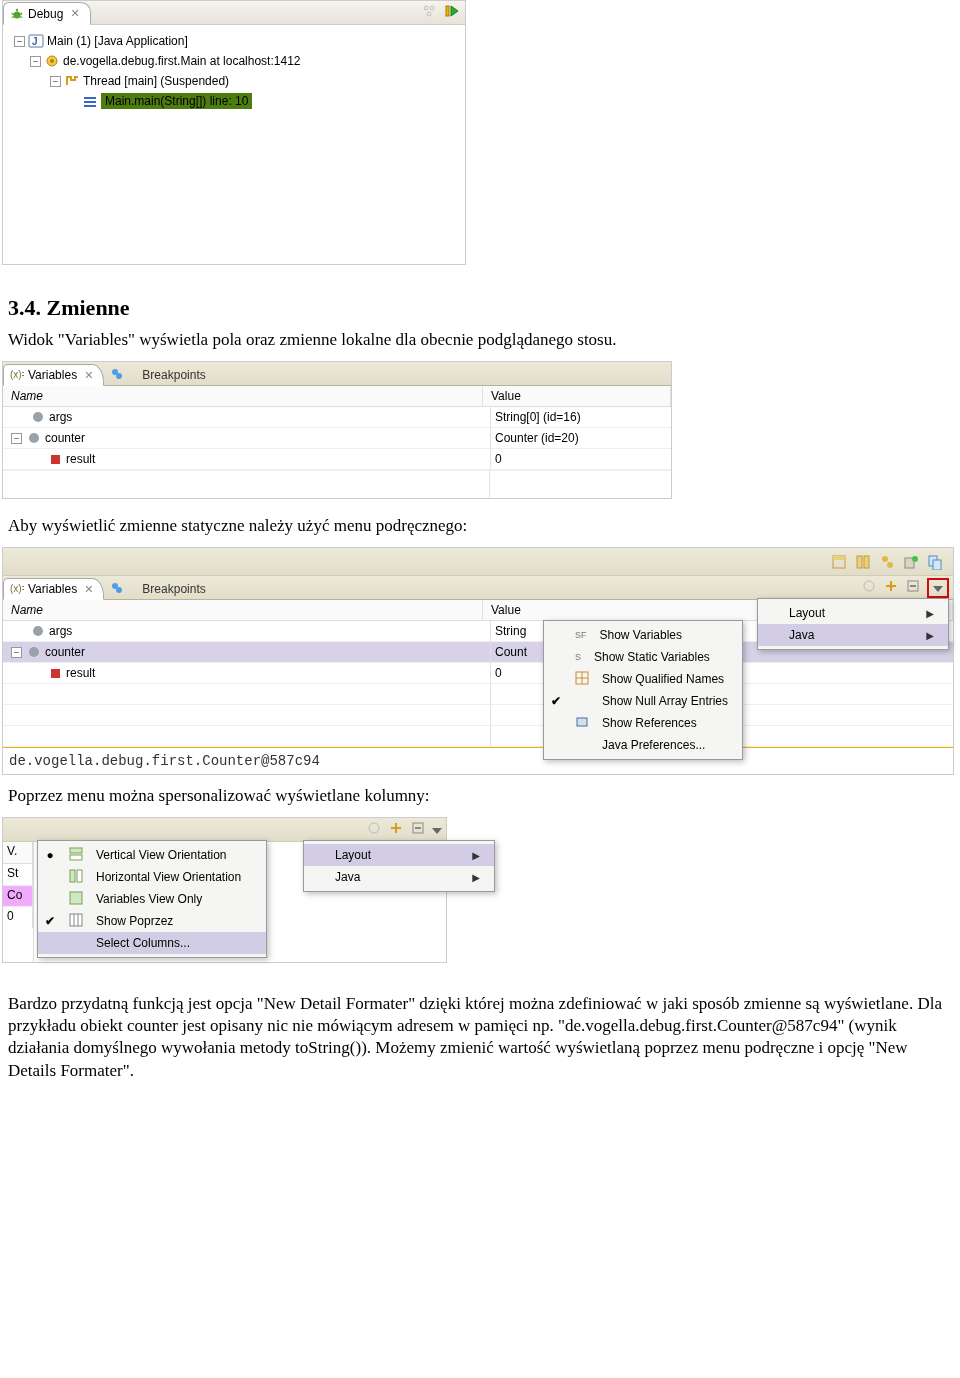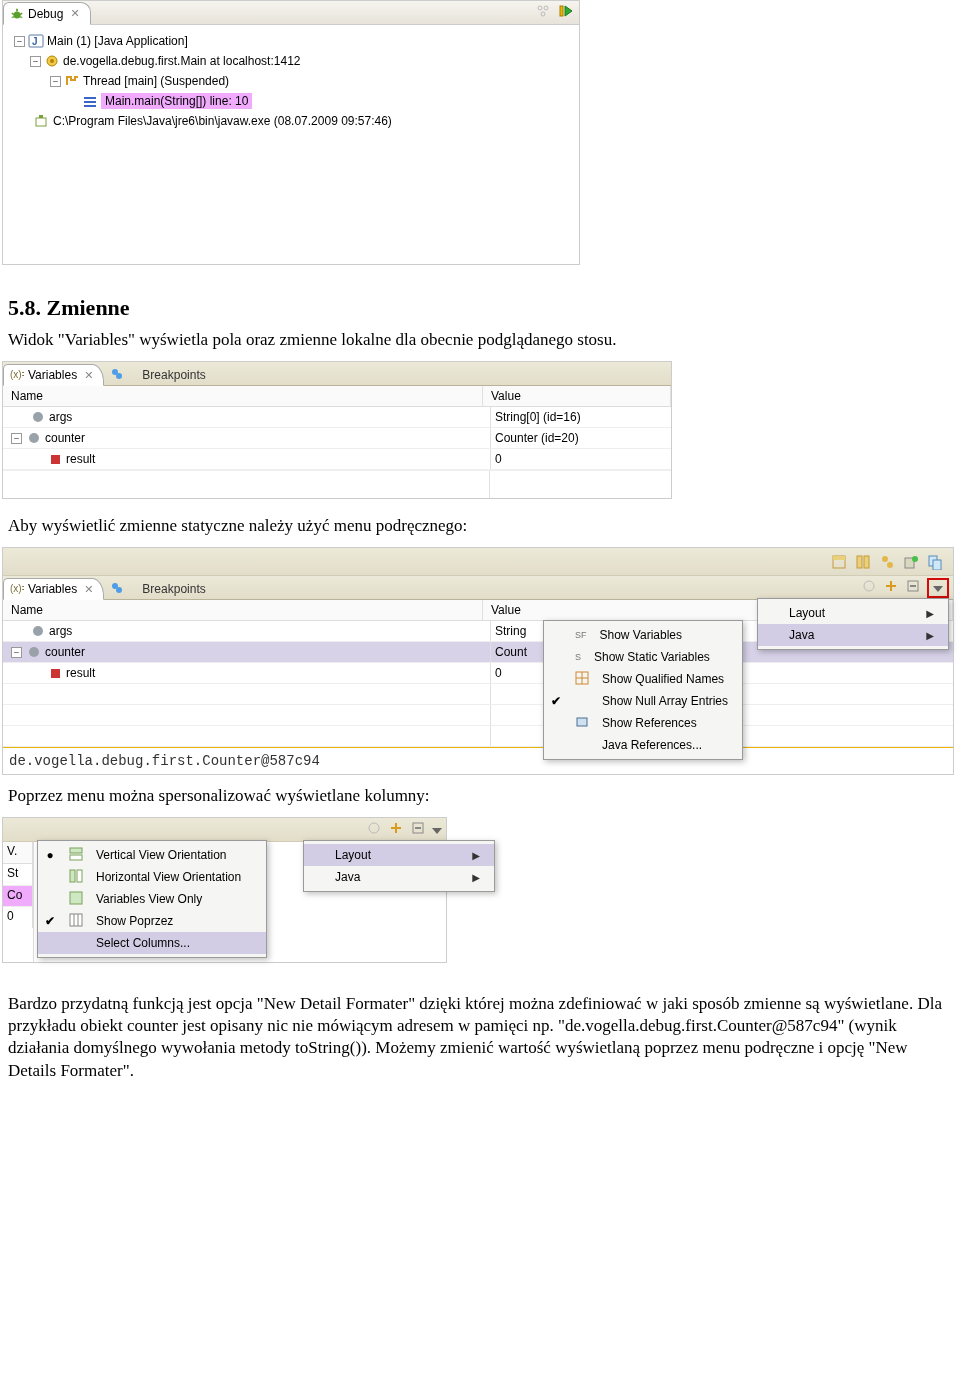--- a/index.html
+++ b/index.html
@@ -15,21 +15,21 @@
   .panel {
     border: 1px solid #ccc;
     background: #fff;
   }
   .eclipse-font {
     font-family: Tahoma, Arial, sans-serif;
     font-size: 12px;
   }
   
   .debug-view {
-    width: 578px;
+    width: 464px;
     height: 265px;
     margin-left: 2px;
     background: #fff;
   }
   .tab-bar {
     height: 24px;
     background: linear-gradient(#f6f4ee, #e7e3da);
     border-bottom: 1px solid #ccc;
     display: flex;
     align-items: center;
@@ -85,21 +85,21 @@
     font-family: monospace;
     font-size: 9px;
     color: #555;
     background: #fff;
     line-height: 1;
     cursor: pointer;
   }
   .tree-icon { width: 16px; height: 16px; display:inline-block; flex-shrink:0; }
   .spacer { display:inline-block; }
   .stack-selected {
-    background: #f0abfc;
+    background: #4d7c0f;
     padding: 1px 4px;
   }
   h2.section { font-size: 22px; font-weight: bold; margin: 30px 0 8px 8px; }
   p.body { margin: 4px 8px 10px 8px; line-height: 1.3; }
   
   .vars1 {
     width: 670px;
     margin-left: 2px;
   }
   .vars-tab-bar {
@@ -133,21 +133,21 @@
   }
   .cols-header {
     display:flex;
     background:#fafafa;
     border-bottom:1px solid #ddd;
   }
   .cols-header .col {
     padding:3px 8px;
     border-right:1px solid #e0e0e0;
   }
-  .col-name { width: 480px; }
+  .col-name { width: 480px; font-style: italic; }
   .col-value { flex:1; }
   .var-rows .row {
     display:flex;
     border-bottom:1px solid #eee;
     height:21px;
     align-items:center;
   }
   .var-rows .cname { width:487px; display:flex; align-items:center; }
   .var-rows .cval  { flex:1; padding-left:4px;}
   .middle-sep {
@@ -295,32 +295,24 @@
     </div>
     <div class="tree-row">
       <span class="spacer" style="width:72px"></span>
       <span class="tree-icon"><svg viewBox="0 0 16 16">
             <rect x="2" y="4" width="12" height="2" fill="#3a66c8"></rect>
             <rect x="2" y="8" width="12" height="2" fill="#3a66c8"></rect>
             <rect x="2" y="12" width="12" height="2" fill="#3a66c8"></rect>
           </svg></span>
       <span class="stack-selected">Main.main(String[]) line: 10</span>
     </div>
-    <div class="tree-row">
-      <span class="spacer" style="width:24px"></span>
-      <span class="tree-icon"><svg viewBox="0 0 16 16">
-            <rect x="2" y="5" width="10" height="8" fill="#fff" stroke="#7aa03c"></rect>
-            <rect x="5" y="2" width="4" height="3" fill="#7aa03c"></rect>
-          </svg></span>
-      <span>C:\Program Files\Java\jre6\bin\javaw.exe (08.07.2009 09:57:46)</span>
-    </div>
   </div>
 </div>
 
-<h2 class="section">5.8. Zmienne</h2>
+<h2 class="section">3.4. Zmienne</h2>
 <p class="body">Widok "Variables" wyświetla pola oraz zmienne lokalne dla obecnie podglądanego stosu.</p>
 
 <div class="vars1 panel eclipse-font">
   <div class="vars-tab-bar">
     <div class="tab-active2">
       <span><svg width="14" height="12" viewBox="0 0 14 12">
             <text x="0" y="10" font-size="10" font-family="Arial" fill="#7a6f3a">(x)=</text>
           </svg></span>
       <span>Variables</span>
       <span class="close-x">✕</span>
@@ -521,21 +513,21 @@
       <div class="mi">
           <span class="check-mark"></span>
           <span><svg width="14" height="14" viewBox="0 0 14 14">
               <rect x="2" y="3" width="10" height="8" fill="#cfe0ee" stroke="#4a6e95"></rect>
             </svg></span>
           <span>Show References</span>
         </div>
       <div class="mi">
           <span class="check-mark"></span>
           <span style="width:14px"></span>
-          <span>Java References...</span>
+          <span>Java Preferences...</span>
         </div>
     </div>
   </div>
 </div>
 
 <p class="body" style="margin-top:10px">Poprzez menu można spersonalizować wyświetlane kolumny:</p>
 
 <div class="vars3 eclipse-font">
   <div class="vars3-tabright">
     <span><svg width="16" height="16" viewBox="0 0 16 16">

